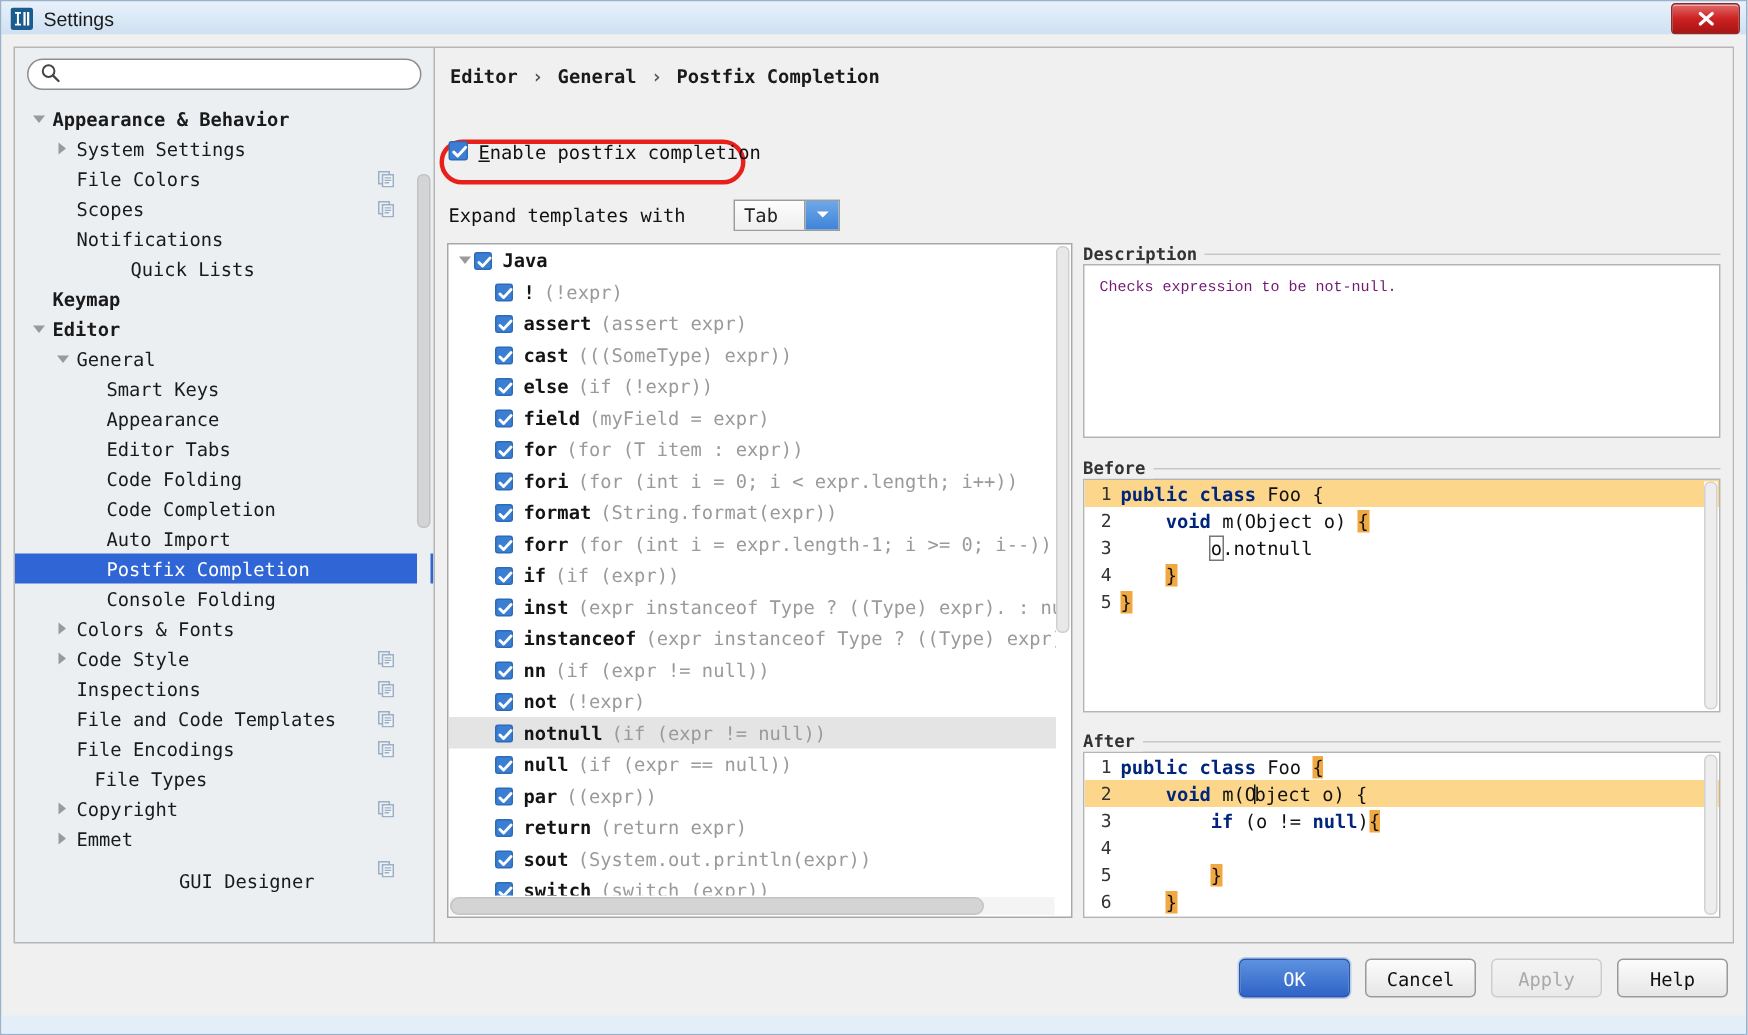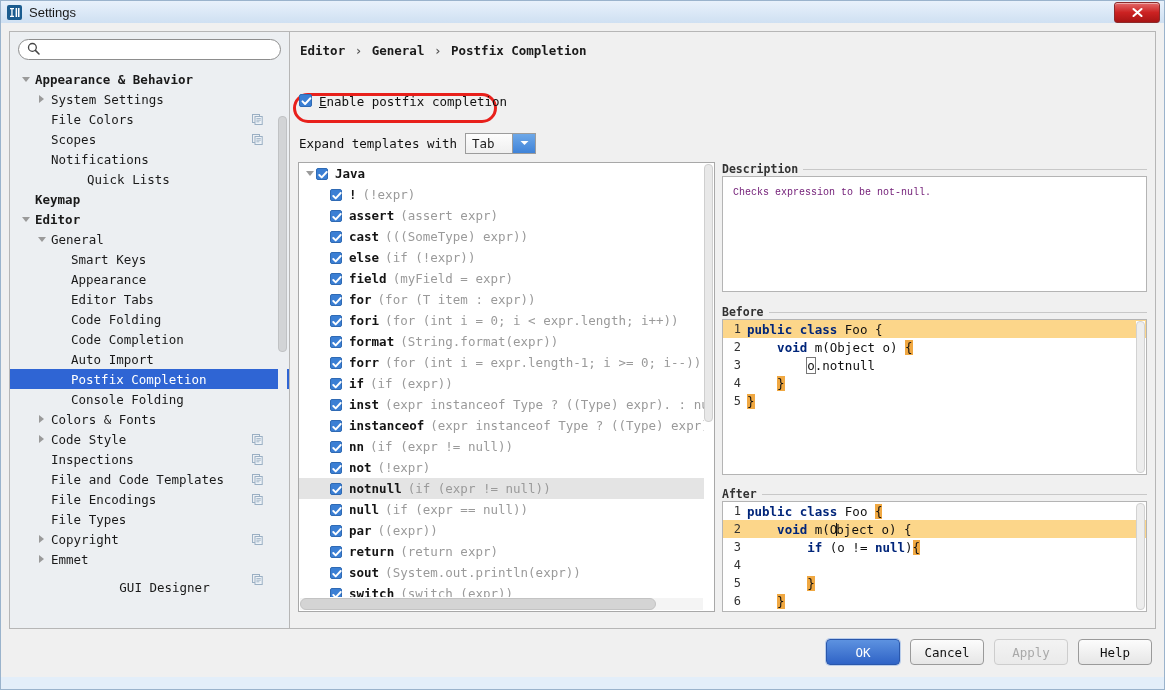--- a/index.html
+++ b/index.html
@@ -62,21 +62,21 @@
 
   .enable-row{position:absolute;left:9px;top:62px;display:flex;align-items:flex-start;height:24px;}
   .redring{position:absolute;left:3px;top:61px;width:204px;height:30px;border:3px solid #e8201b;
     border-radius:15px;box-sizing:border-box;pointer-events:none;}
   .cb{width:13px;height:13px;border-radius:2px;background:#3b7fd4;border:1px solid #2f6ab4;
     position:relative;flex:0 0 auto;box-sizing:border-box;}
   .cb svg{position:absolute;left:1px;top:1px;}
   .enable-label{margin-left:7px;font-size:12.5px;color:#111;}
   .enable-label u{text-decoration:underline;}
 
-  .expand-row{position:absolute;left:9px;top:100px;display:flex;align-items:center;height:22px;}
+  .expand-row{position:absolute;left:9px;top:100px;display:flex;align-items:center;height:22px;gap:24px;}
   .expand-label{font-size:12.5px;color:#111;margin-right:8px;}
   .combo{display:flex;height:21px;border:1px solid #9c9c9c;box-sizing:border-box;background:#fff;cursor:pointer;}
   .combo-val{width:40px;display:flex;align-items:center;padding-left:6px;
     background:linear-gradient(180deg,#fdfdfd,#efefef);font-size:12.5px;color:#222;}
   .combo-arrow{width:22px;background:linear-gradient(180deg,#6ea8e8,#3f83d8);
     display:flex;align-items:center;justify-content:center;border-left:1px solid #9c9c9c;}
 
   
   .listbox{position:absolute;left:8px;top:130px;width:417px;bottom:16px;
     border:1px solid #a8a8a8;background:#fff;box-sizing:border-box;overflow:hidden;}
@@ -300,21 +300,21 @@
             </div>
             <div class="trow" style="padding-left: 26px;">
               <span class="twist"></span>
               <span class="tlabel">File Encodings</span>
               <span class="tcopy"><svg width="11" height="11" viewBox="0 0 11 11">
                   <rect x="0.5" y="0.5" width="7" height="8" fill="none" stroke="#9bb0c4" stroke-width="1"></rect>
                   <rect x="3" y="2.5" width="7.2" height="8" fill="#eef3f8" stroke="#9bb0c4" stroke-width="1"></rect>
                   <path d="M4.4 4.6h4.4M4.4 6.2h4.4M4.4 7.8h3" stroke="#9bb0c4" stroke-width="0.9"></path>
                 </svg></span>
             </div>
-            <div class="trow" style="padding-left: 26px;">
+            <div class="trow" style="padding-left: 26px; gap: 12px;">
               <span class="twist"></span>
               <span class="tlabel">File Types</span>
             </div>
             <div class="trow" style="padding-left: 26px;">
               <span class="twist">
                 <span class="tw-r"></span>
               </span>
               <span class="tlabel">Copyright</span>
               <span class="tcopy"><svg width="11" height="11" viewBox="0 0 11 11">
                   <rect x="0.5" y="0.5" width="7" height="8" fill="none" stroke="#9bb0c4" stroke-width="1"></rect>

